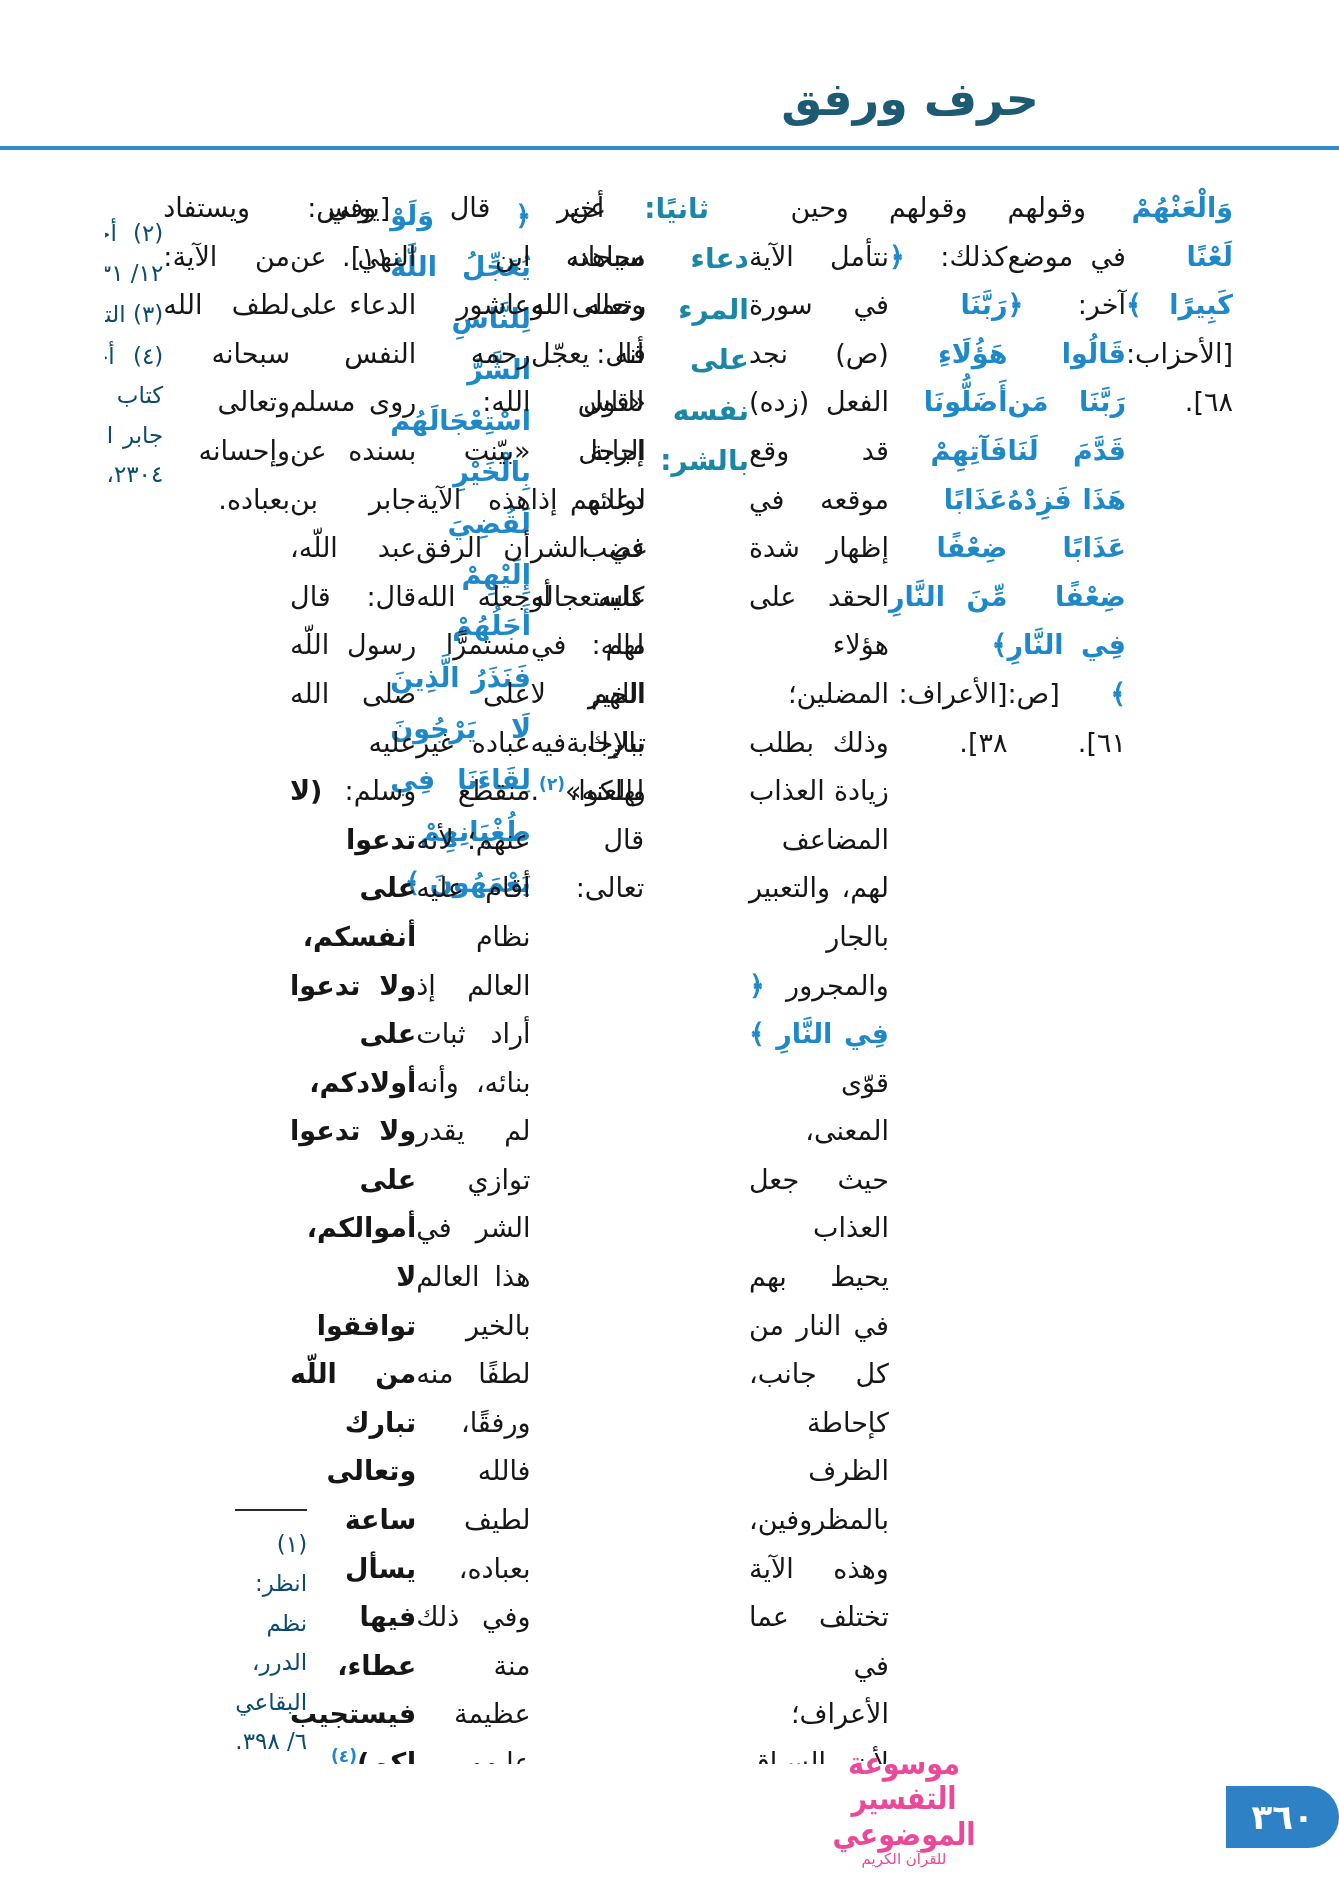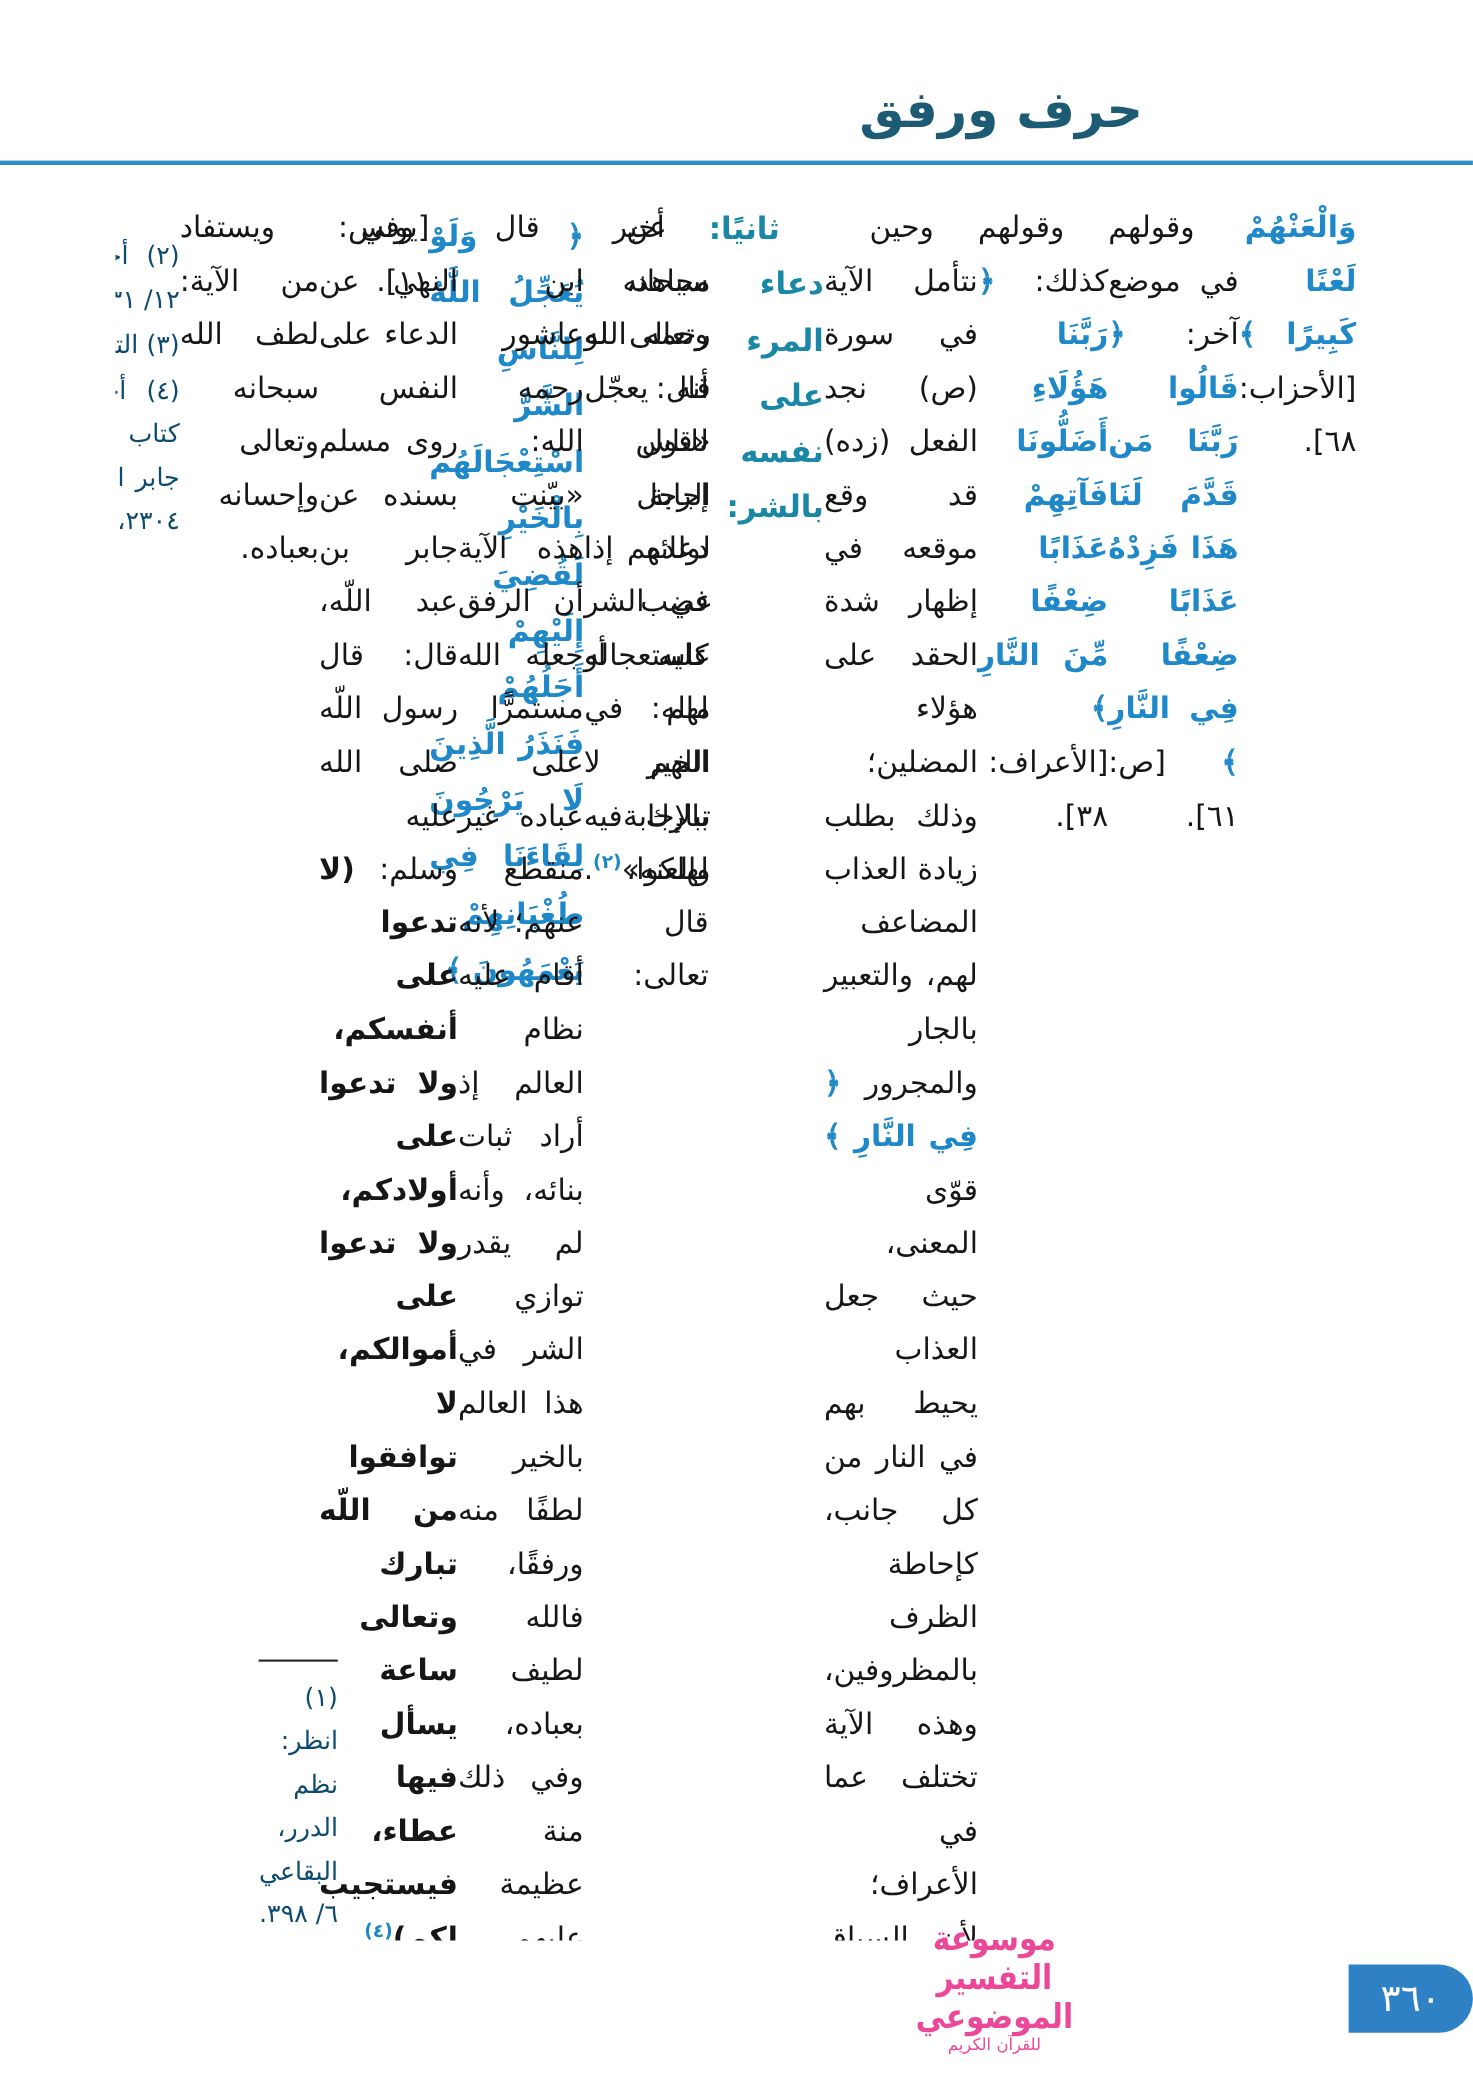--- a/index.html
+++ b/index.html
@@ -96,21 +96,21 @@
   }
   .publisher-logo .l1 { font-size:27px; font-weight:bold; display:block; transform:scaleY(1.15); }
   .publisher-logo .l2 { font-size:15px; font-weight:normal; display:block; margin-top:6px; letter-spacing:2px; }
 
   .page-number-badge {
     position:absolute; bottom:42px; left:auto; right:0;
     width:113px; height:62px;
     background:#2f81c5;
     border-radius:0 31px 31px 0; 
     display:flex; align-items:center; justify-content:center;
-    color:#ffffff; font-size:34px; font-weight:normal;
+    color:#ffffff; font-size:34px; font-weight:bold;
   }
 </style>
 </head>
 <body>
 
 <div class="page">
 
   <div class="chapter-header">حرف ورفق</div>
   <div class="header-rule"></div>
 

